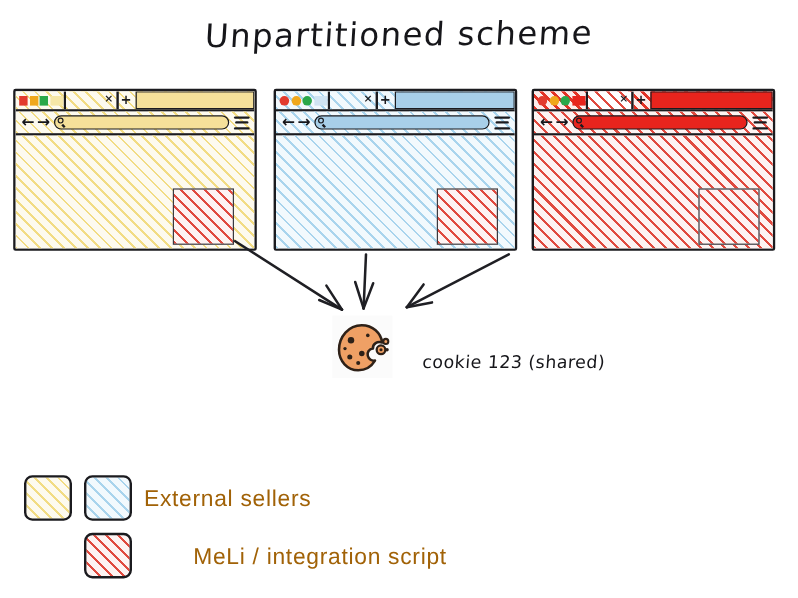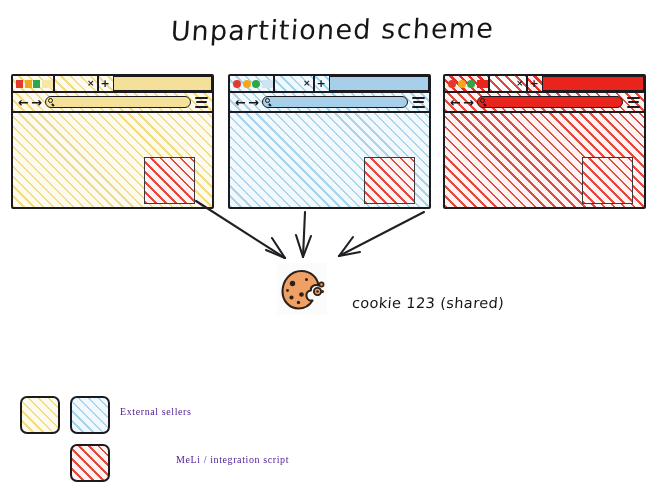--- a/index.html
+++ b/index.html
@@ -151,22 +151,22 @@
   }
 
   
   .legend{position:absolute;left:0;top:0;width:665px;height:498px;}
   .swatch{
     position:absolute;width:40px;height:38px;
     border:2.2px solid #1b1b1f;border-radius:7px;box-sizing:border-box;
   }
   .legendtext{
     position:absolute;
-    font-family:Liberation Serif, serif;
-    font-size:10px;color:#4c1d95;letter-spacing:0.6px;
+    font-family:Liberation Sans, sans-serif;
+    font-size:19px;color:#a16207;letter-spacing:0.6px;
     white-space:nowrap;
   }
 </style>
 </head>
 <body>
 
 <div id="stage">
 
   <div class="title">Unpartitioned scheme</div>
 
@@ -319,16 +319,16 @@
   </div>
 
   <div class="cookielabel">cookie 123 (shared)</div>
 
   <div class="legend">
     <div class="swatch hy" style="left:20px;top:396px;"></div>
     <div class="swatch hb" style="left:70px;top:396px;"></div>
     <div class="legendtext" style="left:120px;top:406px;">External sellers</div>
 
     <div class="swatch hr" style="left:70px;top:444px;"></div>
-    <div class="legendtext" style="left:135px;top:454px;padding-left:41px;">MeLi / integration script</div>
+    <div class="legendtext" style="left:120px;top:454px;padding-left:41px;">MeLi / integration script</div>
   </div>
 
 </div>
 
 </body></html>

